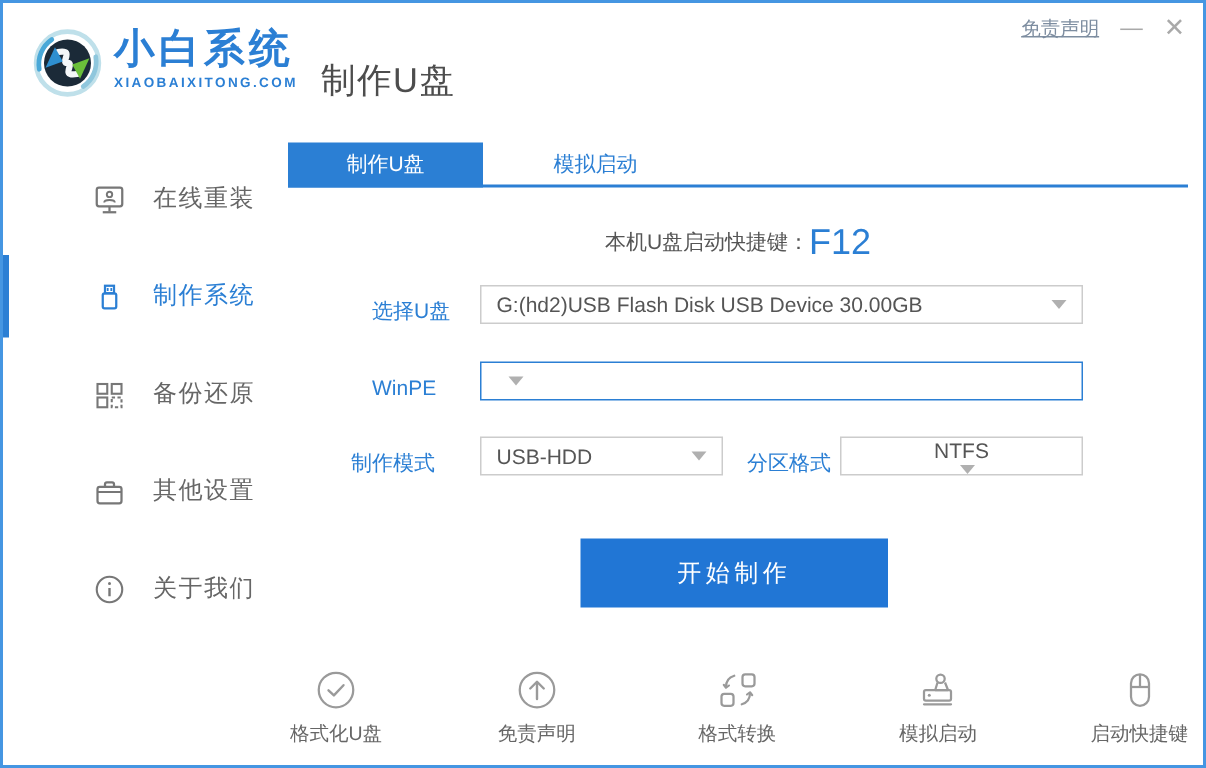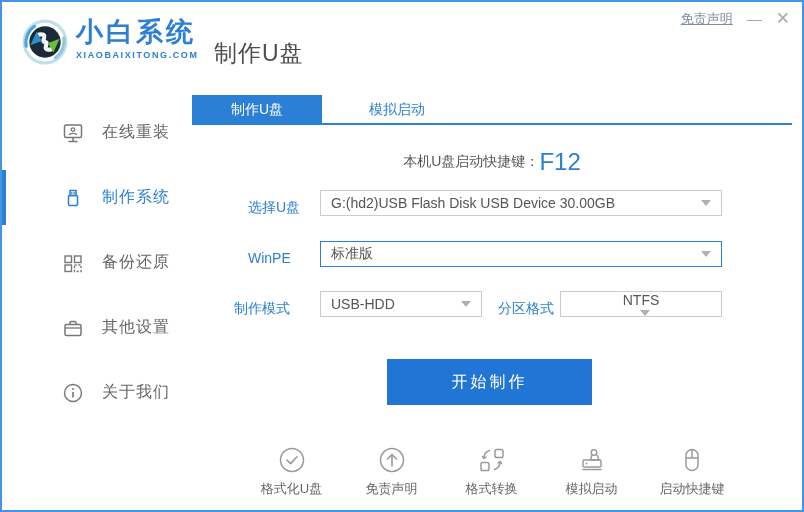--- a/index.html
+++ b/index.html
@@ -60,21 +60,21 @@
   .lbl-part  { left:496px; top:289px; }
   .sel-part  { left:558px; top:289px; width:162px;flex-direction:column; }
 
   .start-btn {
     position:absolute; left:385px; top:357px; width:205px; height:46px;
     background:#2176d5; color:#fff; font-size:16px; letter-spacing:3px;
     border:none; display:flex; align-items:center; justify-content:center; cursor:pointer;
   }
 
   
-  .footer-tools { position:absolute; left:190px; top:444px; width:600px; display:flex; justify-content:center; gap:36px; }
+  .footer-tools { position:absolute; left:190px; top:444px; width:600px; display:flex; justify-content:space-between; gap:36px; }
   .tool { display:flex; flex-direction:column; align-items:center; cursor:pointer; min-width:64px; }
   .tool svg { width:28px; height:28px; }
   .tool .t-label { font-size:13px; color:#666; margin-top:6px; white-space:nowrap; }
 </style>
 </head>
 <body>
 
 <div class="window">
 
   <div class="logo">
@@ -163,21 +163,20 @@
   </div>
 
   <div class="f-label lbl-usb">选择U盘</div>
   <div class="select sel-usb">
     <span class="sel-text">G:(hd2)USB Flash Disk USB Device 30.00GB</span>
     <span class="caret"></span>
   </div>
 
   <div class="f-label lbl-winpe">WinPE</div>
   <div class="select sel-winpe focused">
-    <span class="sel-text">标准版</span>
     <span class="caret"></span>
   </div>
 
   <div class="f-label lbl-mode">制作模式</div>
   <div class="select sel-mode">
     <span class="sel-text">USB-HDD</span>
     <span class="caret"></span>
   </div>
 
   <div class="f-label lbl-part">分区格式</div>

